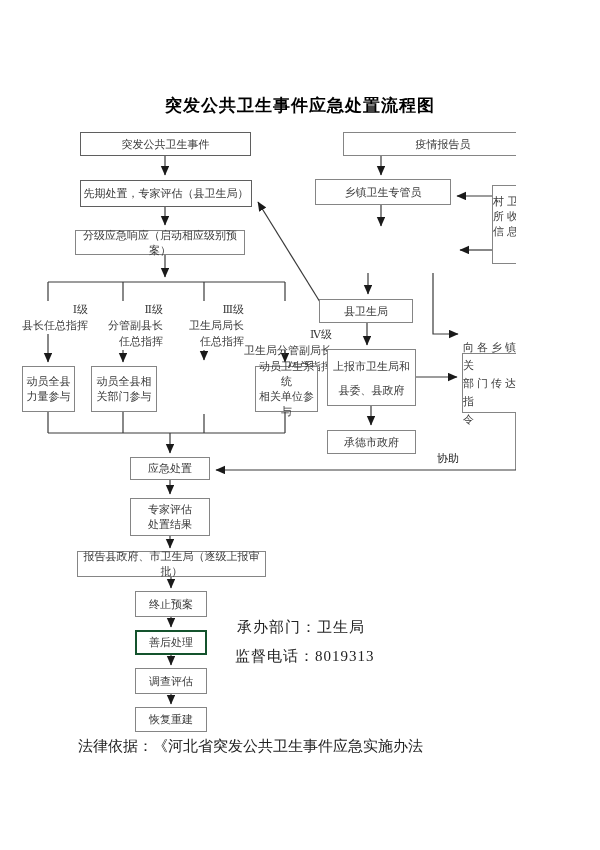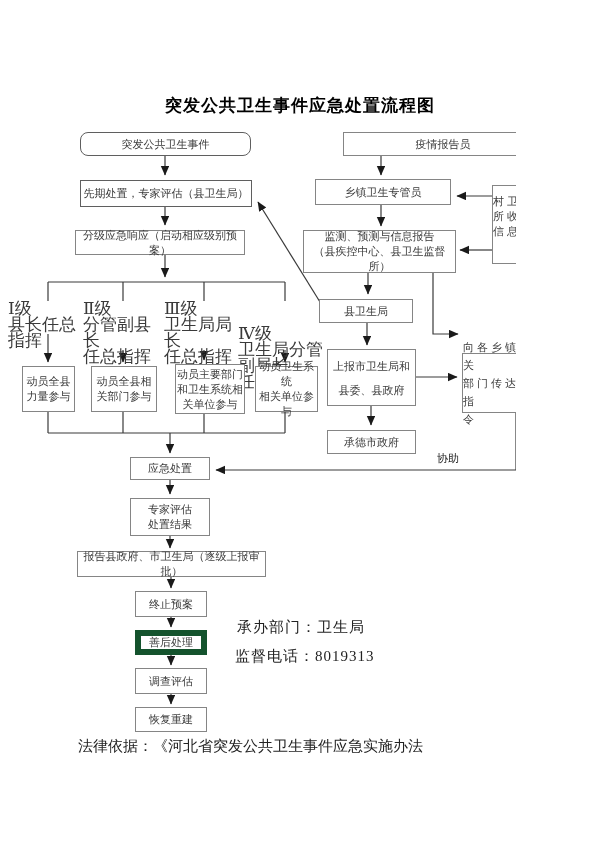--- a/index.html
+++ b/index.html
@@ -12,23 +12,23 @@
     font-family:"Liberation Sans","DejaVu Sans",sans-serif;
     font-size:17px;font-weight:bold;color:#000;letter-spacing:1px;
   }
   .box{
     position:absolute;border:1px solid #858585;background:#fff;
     display:flex;align-items:center;justify-content:center;text-align:center;
     font-size:11px;line-height:15px;white-space:pre-line;color:#3a3a3a;
     box-sizing:border-box;
   }
   .box.dark{border-color:#5f5f5f;}
-  .box.thick{border:6px solid #14532d;}
+  .box.thick{border:2px solid #14532d;}
   .lvl{
-    position:absolute;text-align:left;font-size:17px;line-height:16px;
+    position:absolute;text-align:right;font-size:11px;line-height:16px;
     white-space:pre-line;color:#3a3a3a;
   }
   .freetext{position:absolute;color:#222;}
   .spread{letter-spacing:3px;text-align:left;justify-content:flex-start;}
   .wide-lines{line-height:24px;}
   svg.links{position:absolute;left:0;top:0;pointer-events:none;}
 </style>
 </head>
 <body>
 
@@ -84,62 +84,57 @@
       <path d="M433,273 V334 H458" marker-end="url(#ah)"></path>
 
       <path d="M320,302 L258,202" marker-end="url(#ah)"></path>
 
       <path d="M516,413 V470 H216" marker-end="url(#ah)"></path>
     </g>
   </svg>
 
   <div id="title">突发公共卫生事件应急处置流程图</div>
 
-  <div class="box dark" style="left:80px;top:132px;width:171px;height:24px;border-radius:8px;">突发公共卫生事件</div>
+  <div class="box dark" style="left:80px;top:132px;width:171px;height:24px;">突发公共卫生事件</div>
   <div class="box dark" style="left:80px;top:180px;width:172px;height:27px;">先期处置，专家评估（县卫生局）</div>
   <div class="box" style="left:75px;top:230px;width:170px;height:25px;">分级应急响应（启动相应级别预案）</div>
 
   <div class="lvl" style="left:8px;top:301px;width:80px;">Ⅰ级
 县长任总指挥</div>
   <div class="lvl" style="left:83px;top:301px;width:80px;">Ⅱ级
 分管副县长
 任总指挥</div>
   <div class="lvl" style="left:164px;top:301px;width:80px;">Ⅲ级
 卫生局局长
 任总指挥</div>
   <div class="lvl" style="left:238px;top:308px;width:94px;margin-top:18px;">Ⅳ级
 卫生局分管副局长
 任总指挥</div>
 
   <div class="box" style="left:22px;top:366px;width:53px;height:46px;">动员全县
 力量参与</div>
   <div class="box" style="left:91px;top:366px;width:66px;height:46px;">动员全县相
 关部门参与</div>
-  <div class="box" style="left:175px;top:364px;width:70px;height:50px;">动员主要部门
-和卫生系统相
-关单位参与</div>
   <div class="box" style="left:255px;top:366px;width:63px;height:46px;">动员卫生系统
 相关单位参与</div>
 
   <div class="box" style="left:130px;top:457px;width:80px;height:23px;">应急处置</div>
   <div class="box" style="left:130px;top:498px;width:80px;height:38px;">专家评估
 处置结果</div>
   <div class="box" style="left:77px;top:551px;width:189px;height:26px;">报告县政府、市卫生局（逐级上报审批）</div>
   <div class="box" style="left:135px;top:591px;width:72px;height:26px;">终止预案</div>
   <div class="box thick" style="left:135px;top:630px;width:72px;height:25px;">善后处理</div>
   <div class="box" style="left:135px;top:668px;width:72px;height:26px;">调查评估</div>
   <div class="box" style="left:135px;top:707px;width:72px;height:25px;">恢复重建</div>
 
   <div class="box" style="left:343px;top:132px;width:200px;height:24px;">疫情报告员</div>
   <div class="box" style="left:315px;top:179px;width:136px;height:26px;">乡镇卫生专管员</div>
   <div class="box spread" style="left:492px;top:185px;width:44px;height:79px;align-items:flex-start;padding-top:8px;">村卫生
 所收集
 信息</div>
-  <div class="box" style="left:303px;top:230px;width:153px;height:43px;">监测、预测与信息报告
-（县疾控中心、县卫生监督所）</div>
   <div class="box" style="left:319px;top:299px;width:94px;height:24px;">县卫生局</div>
   <div class="box wide-lines" style="left:327px;top:349px;width:89px;height:57px;">上报市卫生局和
 县委、县政府</div>
   <div class="box spread" style="left:462px;top:353px;width:97px;height:60px;line-height:18px;">向各乡镇及有关
 部门传达领导指
 令</div>
   <div class="box" style="left:327px;top:430px;width:89px;height:24px;">承德市政府</div>
   <div class="freetext" style="left:425px;top:451px;width:46px;font-size:11px;text-align:center;">协助</div>
 
   <div class="freetext" style="left:237px;top:618px;font-size:15px;letter-spacing:1px;">承办部门：卫生局</div>

